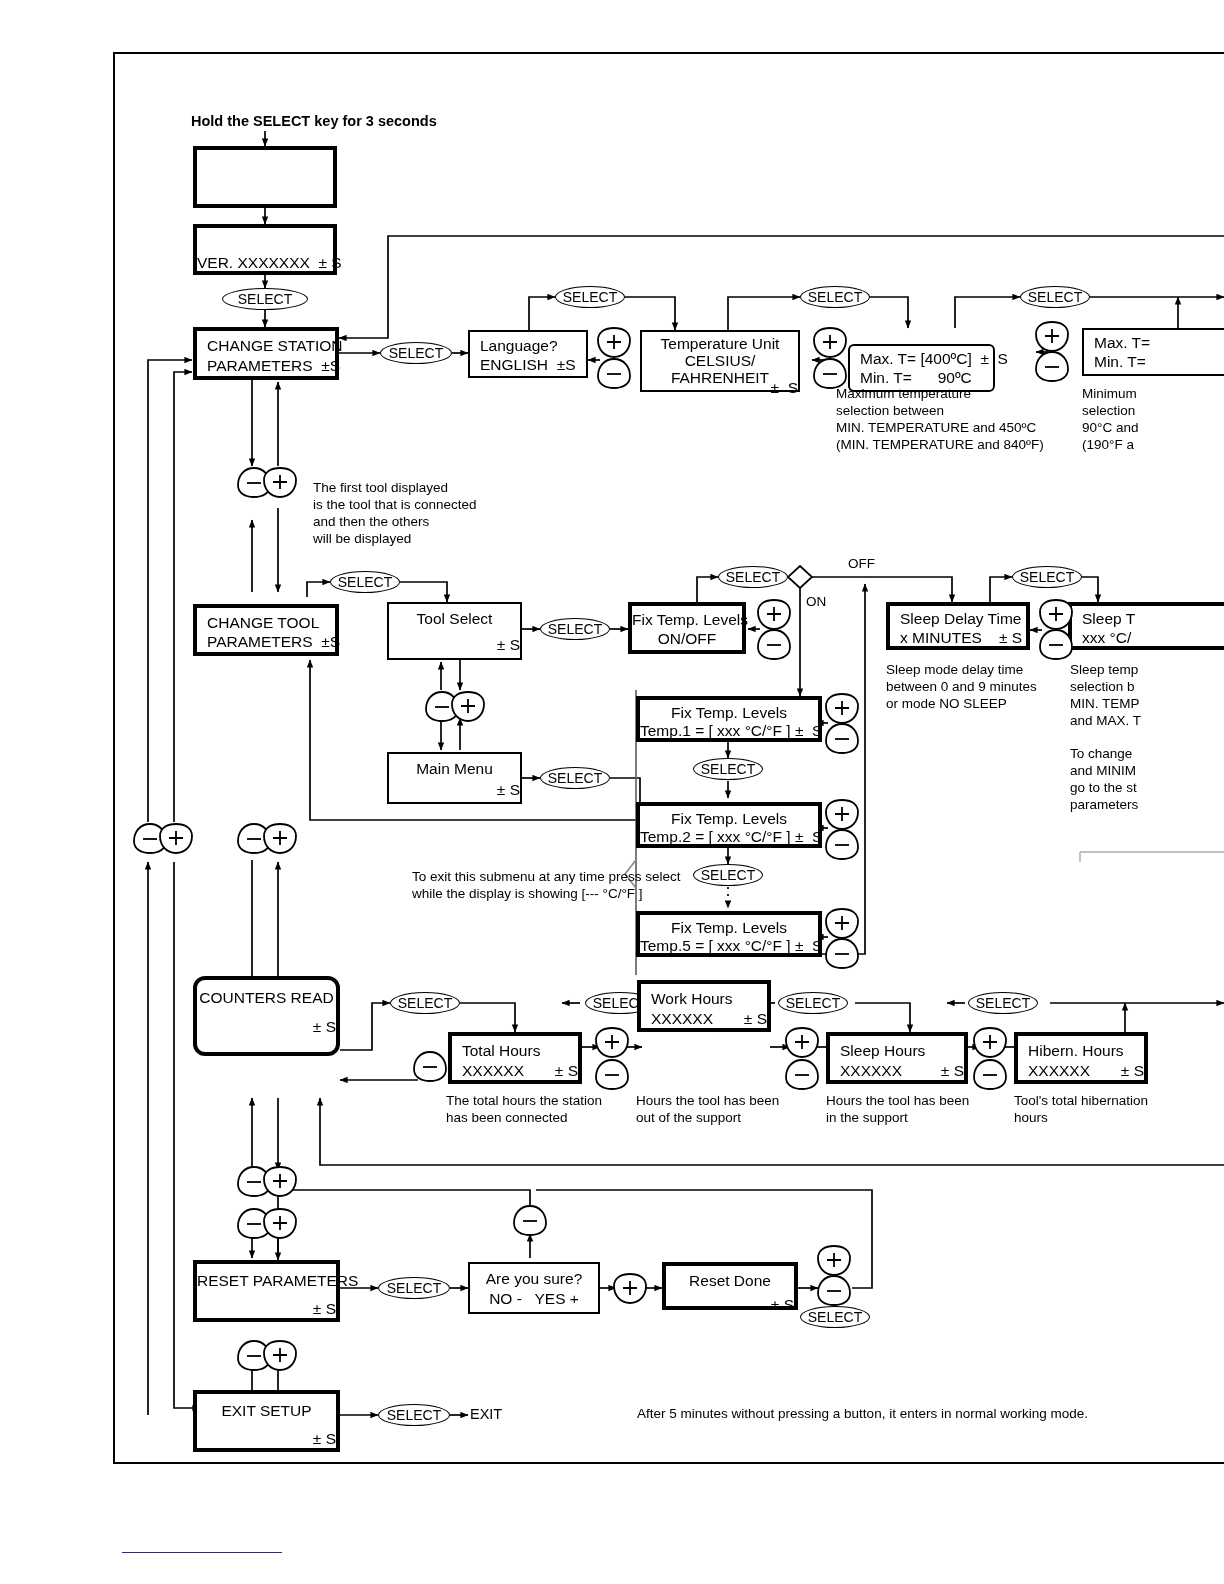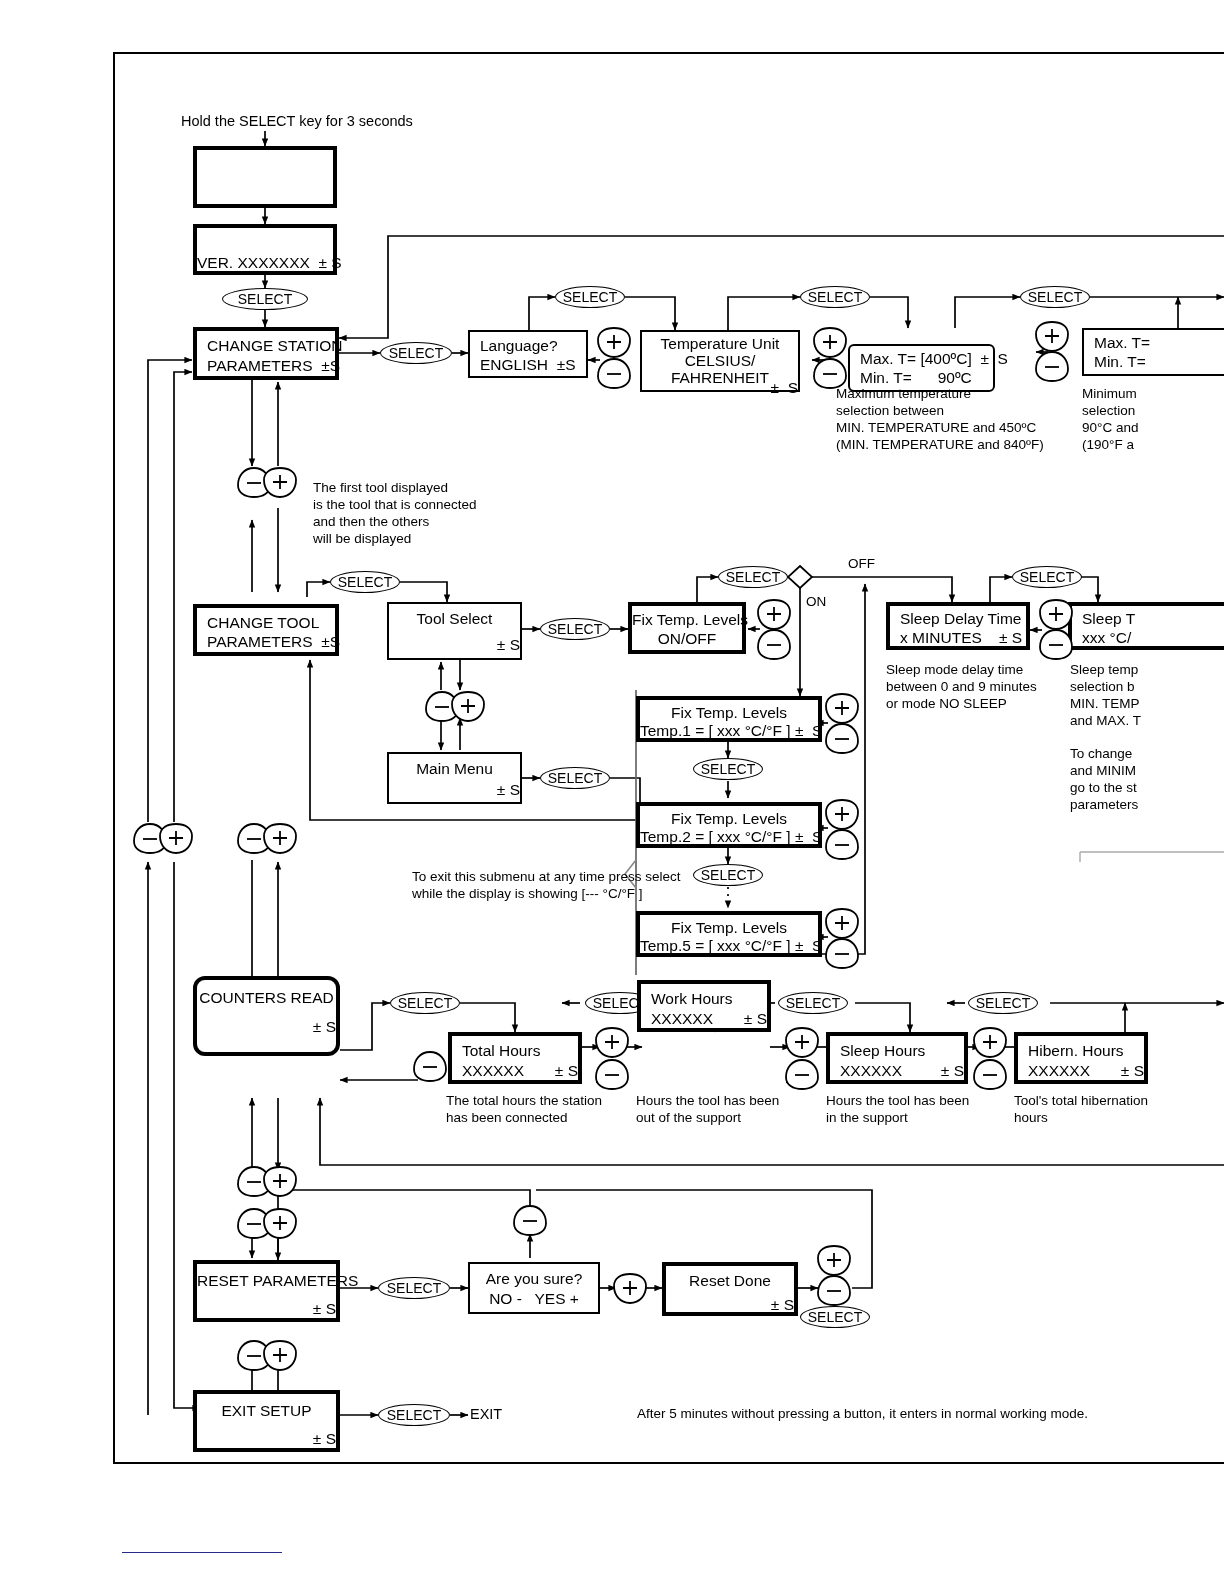--- a/index.html
+++ b/index.html
@@ -188,21 +188,21 @@
   <g stroke="#888" stroke-width="1.6" fill="none">
     <path d="M636,860 L625,874 L636,888"></path>
   </g>
 
   <g stroke="#aaa" stroke-width="1.4" fill="none">
     <path d="M1080,852 L1224,852"></path>
     <path d="M1080,852 L1080,862"></path>
   </g>
 </svg>
 
-<div class="txt" style="left:181px;top:112px;">Hold the SELECT key for 3 seconds</div>
+<div class="txt" style="left:191px;top:112px;font-weight:bold;">Hold the SELECT key for 3 seconds</div>
 
 <div class="bx thick" style="left:193px;top:146px;width:144px;height:62px;"></div>
 
 <div class="bx thick" style="left:193px;top:224px;width:144px;height:51px;">
   <div class="l2" style="top:26px;">VER. XXXXXXX  ± S</div>
 </div>
 
 <div class="ell" style="left:222px;top:288px;width:86px;height:22px;">SELECT</div>
 
 <div class="bx thick" style="left:193px;top:327px;width:146px;height:53px;">
@@ -366,21 +366,21 @@
   <div class="l1" style="top:8px;">RESET PARAMETERS</div>
   <div class="l2 tr" style="top:36px;">± S</div>
 </div>
 <div class="ell" style="left:378px;top:1277px;width:72px;height:22px;">SELECT</div>
 
 <div class="bx" style="left:468px;top:1262px;width:132px;height:52px;">
   <div class="l1" style="top:6px;">Are you sure?</div>
   <div class="l2" style="top:26px;">NO -   YES +</div>
 </div>
 
-<div class="bx thick" style="left:662px;top:1262px;width:136px;height:54px;">
+<div class="bx thick" style="left:662px;top:1262px;width:136px;height:48px;">
   <div class="l1" style="top:6px;">Reset Done</div>
   <div class="l2 tr" style="top:30px;">± S</div>
 </div>
 <div class="ell" style="left:800px;top:1306px;width:70px;height:22px;">SELECT</div>
 
 <div class="bx thick" style="left:193px;top:1390px;width:147px;height:62px;">
   <div class="l1" style="top:8px;">EXIT SETUP</div>
   <div class="l2 tr" style="top:36px;">± S</div>
 </div>
 <div class="ell" style="left:378px;top:1404px;width:72px;height:22px;">SELECT</div>

